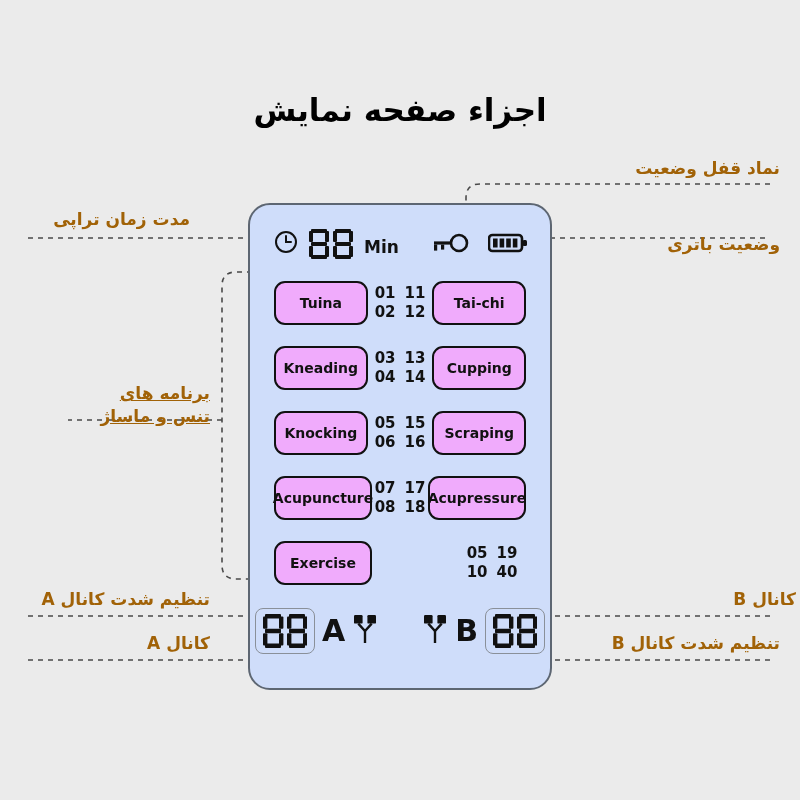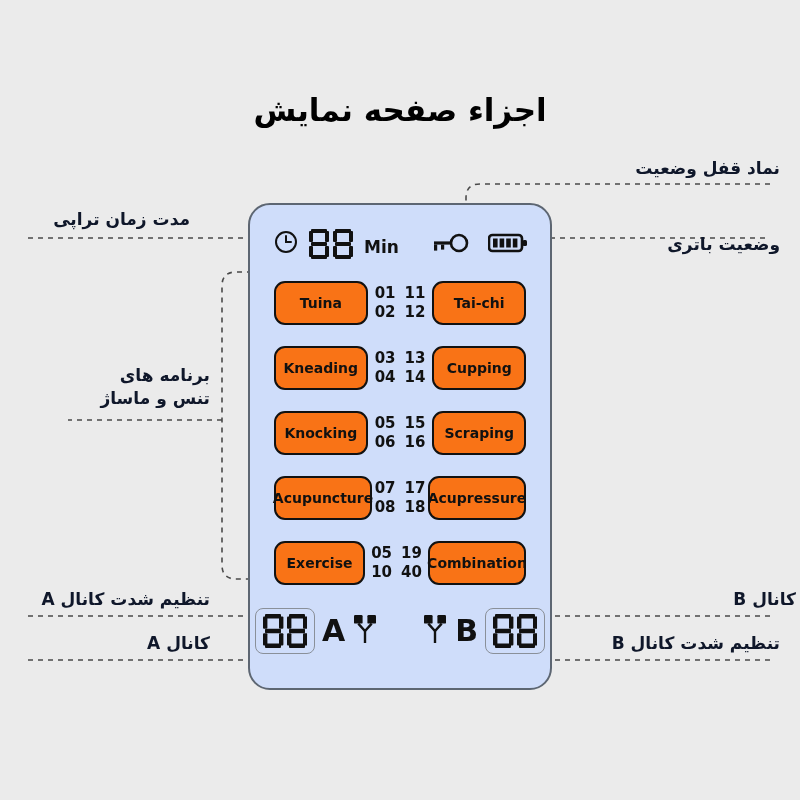--- a/index.html
+++ b/index.html
@@ -89,21 +89,21 @@
     padding: 0 24px;
     height: 48px;
     margin-bottom: 17px;
     box-sizing: border-box;
   }
   .prog-row:last-child { margin-bottom: 0; }
 
   .prog-btn {
     border: 2.4px solid #111;
     border-radius: 11px;
-    background: #f97316;
+    background: #f0abfc;
     height: 44px;
     width: 98px;
     display: flex;
     align-items: center;
     justify-content: center;
     font-size: 14px;
     font-weight: bold;
     color: #111;
     box-sizing: border-box;
     white-space: nowrap;
@@ -151,21 +151,21 @@
     color: #111;
     line-height: 1;
   }
   .chan-gap { width: 26px; }
 
   
   .callout {
     position: absolute;
     font-size: 17px;
     font-weight: bold;
-    color: #0f172a;
+    color: #a16207;
     direction: rtl;
     white-space: pre-line;
     line-height: 1.35;
     z-index: 8;
   }
   .callout.left  { text-align: right; }
   .callout.right { text-align: right; }
 
   
   .leaders {
@@ -332,21 +332,20 @@
       <div class="prog-codes">
         <span class="code-line">
           <span>05</span>
           <span>19</span>
         </span>
         <span class="code-line">
           <span>10</span>
           <span>40</span>
         </span>
       </div>
-      <div class="prog-btn">Combination</div>
     </div>
   </div>
 
   <div class="channels">
 
     <div class="chan-group">
       <div class="digit-box">
         <svg class="segdigits" width="44" height="34" viewBox="0 0 44 34">
           <g fill="#111">
             <rect x="2" y="0" width="16" height="4.4" rx="1"></rect>
@@ -408,21 +407,21 @@
             <rect x="26" y="29.6" width="16" height="4.4" rx="1"></rect>
           </g>
         </svg>
       </div>
     </div>
   </div>
 </div>
 
 <div class="callout left" style="left:20px;  top:208px; width:170px;">مدت زمان تراپی</div>
 
-<div class="callout left" style="left:20px;  top:364px; width:190px;">برنامه های
+<div class="callout left" style="left:20px;  top:382px; width:190px;text-decoration:underline;">برنامه های
 تنس و ماساژ</div>
 
 <div class="callout left" style="left:20px;  top:588px; width:190px;">تنظیم شدت کانال A</div>
 
 <div class="callout left" style="left:20px;  top:632px; width:190px;">کانال A</div>
 
 <div class="callout right" style="left:600px; top:157px; width:180px;">نماد قفل وضعیت</div>
 
 <div class="callout right" style="left:600px; top:208px; width:180px;margin-top:25px;">وضعیت باتری</div>
 

